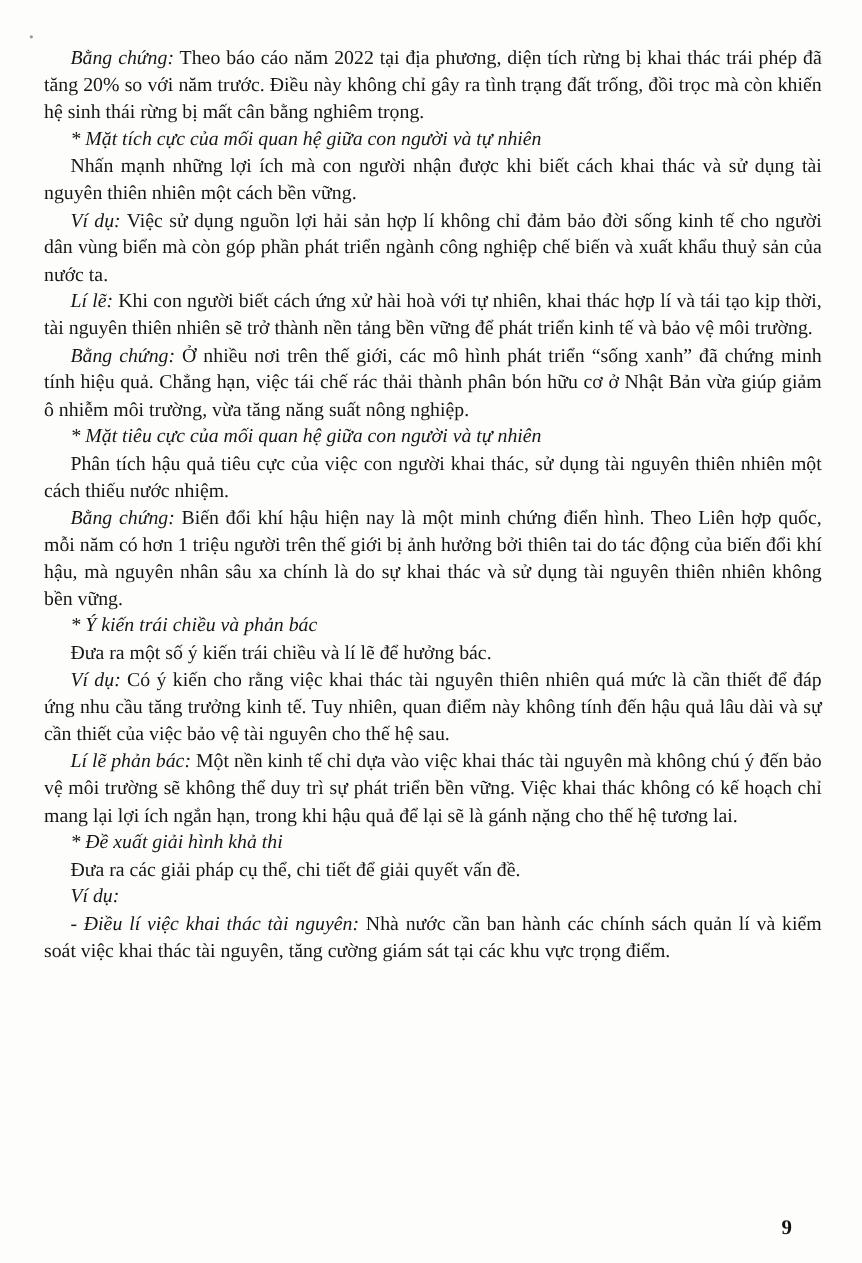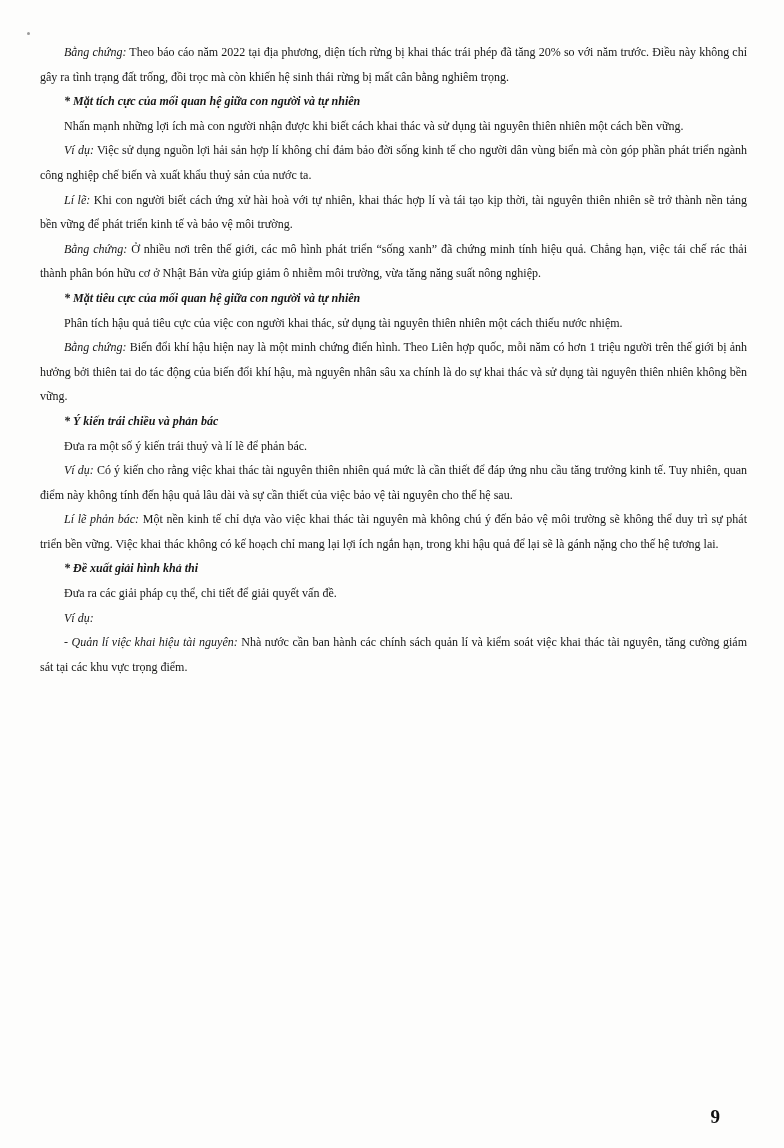--- a/index.html
+++ b/index.html
@@ -10,30 +10,30 @@
     position: relative;
     overflow: hidden;
     font-family: "Liberation Serif", "DejaVu Serif", serif;
     color: #161616;
   }
   .page-content {
     position: absolute;
     left: 40px;
     top: 40px;
     width: 707px;
-    font-size: 12px;
+    font-size: 18px;
     line-height: 24.6px;
     text-align: justify;
   }
   p.para {
     margin: 0;
     text-indent: 24px;
   }
   p.heading {
-    font-weight: 700;
+    font-weight: 400;
     font-style: italic;
   }
   .lbl {
     font-style: italic;
   }
   .page-number {
     position: absolute;
     right: 64px;
     top: 1106px;
     font-weight: 700;
@@ -59,22 +59,22 @@
       <p class="para labeled"><span class="lbl">Bằng chứng:</span> Theo báo cáo năm 2022 tại địa phương, diện tích rừng bị khai thác trái phép đã tăng 20% so với năm trước. Điều này không chỉ gây ra tình trạng đất trống, đồi trọc mà còn khiến hệ sinh thái rừng bị mất cân bằng nghiêm trọng.</p>
       <p class="para heading">* Mặt tích cực của mối quan hệ giữa con người và tự nhiên</p>
       <p class="para plain">Nhấn mạnh những lợi ích mà con người nhận được khi biết cách khai thác và sử dụng tài nguyên thiên nhiên một cách bền vững.</p>
       <p class="para labeled"><span class="lbl">Ví dụ:</span> Việc sử dụng nguồn lợi hải sản hợp lí không chỉ đảm bảo đời sống kinh tế cho người dân vùng biển mà còn góp phần phát triển ngành công nghiệp chế biến và xuất khẩu thuỷ sản của nước ta.</p>
       <p class="para labeled"><span class="lbl">Lí lẽ:</span> Khi con người biết cách ứng xử hài hoà với tự nhiên, khai thác hợp lí và tái tạo kịp thời, tài nguyên thiên nhiên sẽ trở thành nền tảng bền vững để phát triển kinh tế và bảo vệ môi trường.</p>
       <p class="para labeled"><span class="lbl">Bằng chứng:</span> Ở nhiều nơi trên thế giới, các mô hình phát triển “sống xanh” đã chứng minh tính hiệu quả. Chẳng hạn, việc tái chế rác thải thành phân bón hữu cơ ở Nhật Bản vừa giúp giảm ô nhiễm môi trường, vừa tăng năng suất nông nghiệp.</p>
       <p class="para heading">* Mặt tiêu cực của mối quan hệ giữa con người và tự nhiên</p>
       <p class="para plain">Phân tích hậu quả tiêu cực của việc con người khai thác, sử dụng tài nguyên thiên nhiên một cách thiếu nước nhiệm.</p>
       <p class="para labeled"><span class="lbl">Bằng chứng:</span> Biến đổi khí hậu hiện nay là một minh chứng điển hình. Theo Liên hợp quốc, mỗi năm có hơn 1 triệu người trên thế giới bị ảnh hưởng bởi thiên tai do tác động của biến đổi khí hậu, mà nguyên nhân sâu xa chính là do sự khai thác và sử dụng tài nguyên thiên nhiên không bền vững.</p>
       <p class="para heading">* Ý kiến trái chiều và phản bác</p>
-      <p class="para plain">Đưa ra một số ý kiến trái thuỷ và lí lẽ để phản bác.</p>
+      <p class="para plain">Đưa ra một số ý kiến trái chiều và lí lẽ để hưởng bác.</p>
       <p class="para labeled"><span class="lbl">Ví dụ:</span> Có ý kiến cho rằng việc khai thác tài nguyên thiên nhiên quá mức là cần thiết để đáp ứng nhu cầu tăng trưởng kinh tế. Tuy nhiên, quan điểm này không tính đến hậu quả lâu dài và sự cần thiết của việc bảo vệ tài nguyên cho thế hệ sau.</p>
       <p class="para labeled"><span class="lbl">Lí lẽ phản bác:</span> Một nền kinh tế chỉ dựa vào việc khai thác tài nguyên mà không chú ý đến bảo vệ môi trường sẽ không thể duy trì sự phát triển bền vững. Việc khai thác không có kế hoạch chỉ mang lại lợi ích ngắn hạn, trong khi hậu quả để lại sẽ là gánh nặng cho thế hệ tương lai.</p>
       <p class="para heading">* Đề xuất giải hình khả thi</p>
       <p class="para plain">Đưa ra các giải pháp cụ thể, chi tiết để giải quyết vấn đề.</p>
       <p class="para labeled"><span class="lbl">Ví dụ:</span></p>
-      <p class="para list"><span class="lbl">- Quản lí việc khai hiệu tài nguyên:</span> Nhà nước cần ban hành các chính sách quản lí và kiểm soát việc khai thác tài nguyên, tăng cường giám sát tại các khu vực trọng điểm.</p>
+      <p class="para list"><span class="lbl">- Điều lí việc khai thác tài nguyên:</span> Nhà nước cần ban hành các chính sách quản lí và kiểm soát việc khai thác tài nguyên, tăng cường giám sát tại các khu vực trọng điểm.</p>
     </div>
   <div class="page-number">9</div>
 </div>
 
 </body></html>

